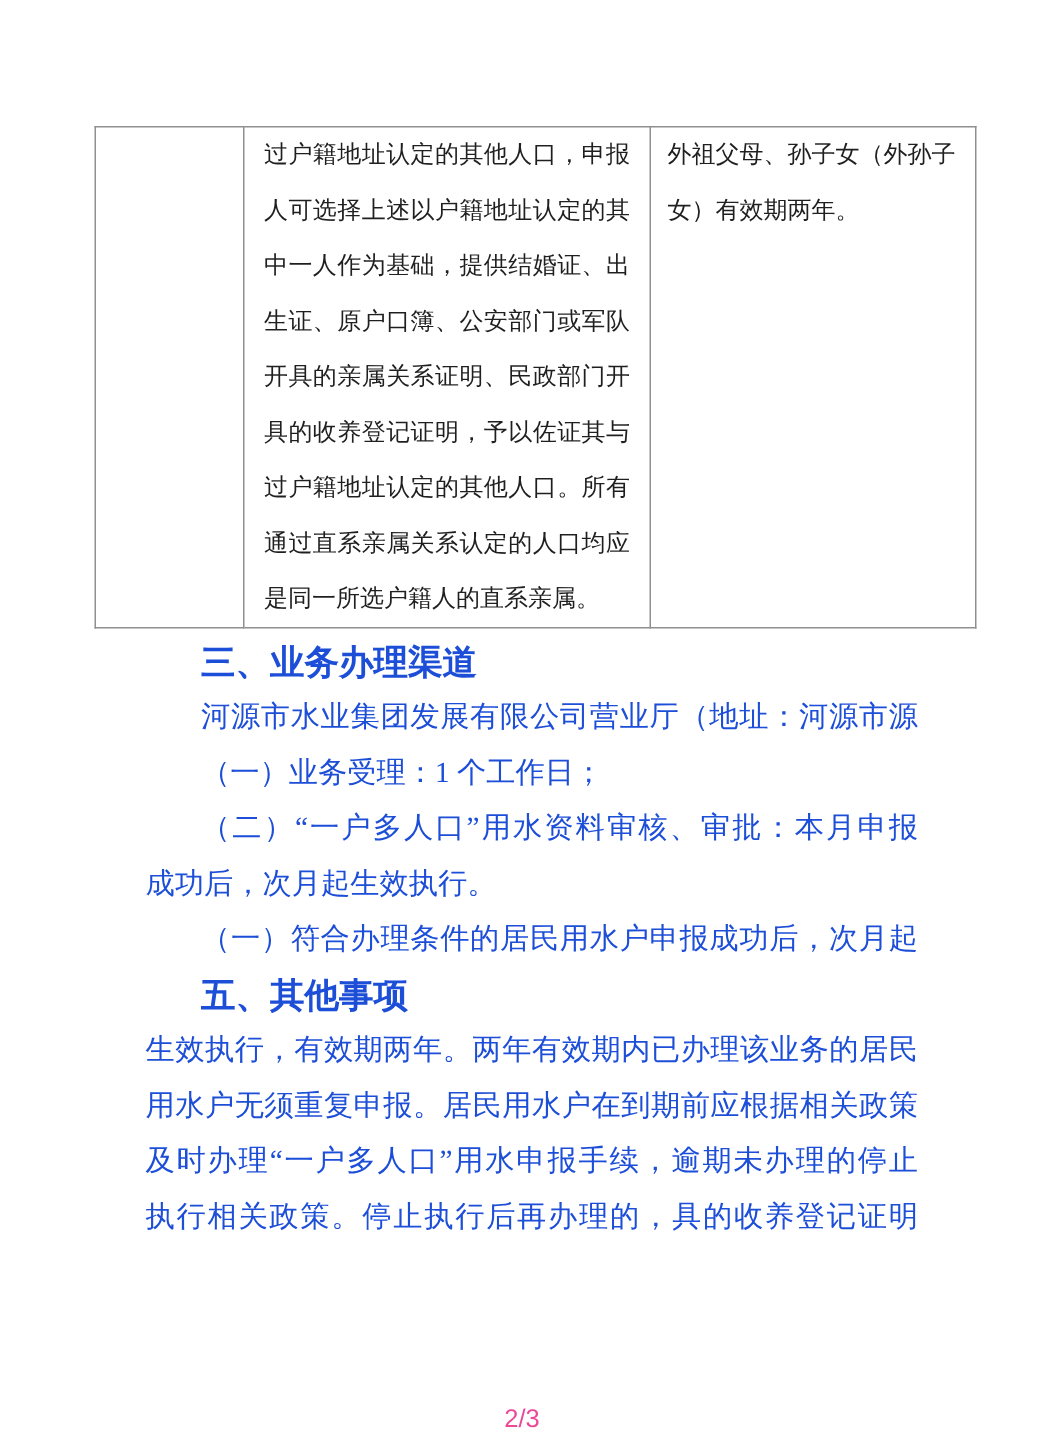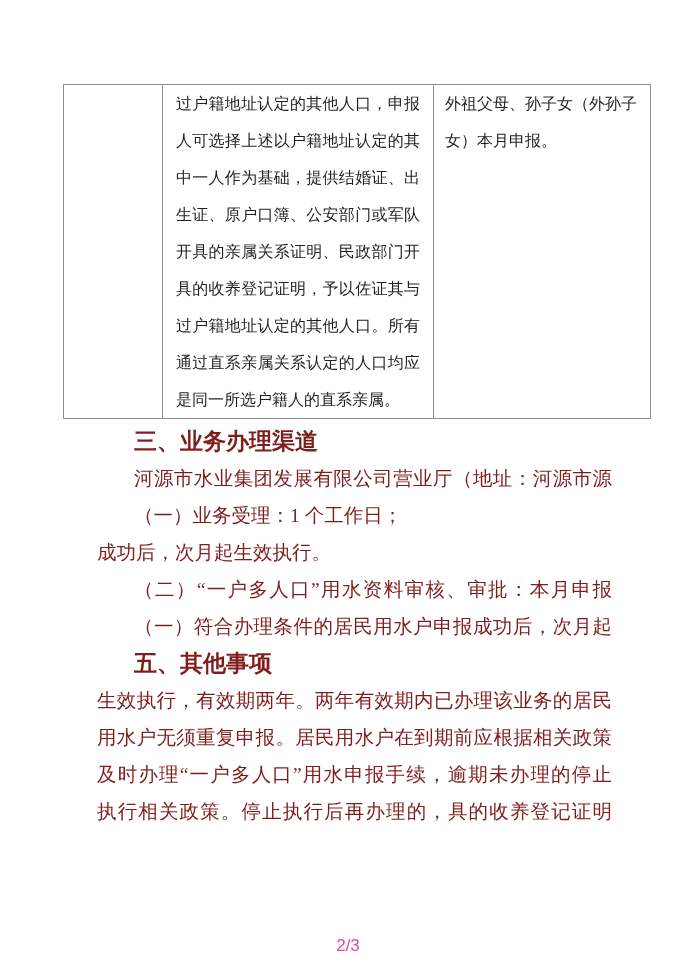--- a/index.html
+++ b/index.html
@@ -55,21 +55,21 @@
     position: absolute;
     left: 97px;
     top: 423px;
     width: 515px;
   }
   .bline {
     font-size: 19.5px;
     line-height: 37px;
     height: 37px;
     white-space: nowrap;
-    color: #7f1d1d;
+    color: #1d4ed8;
   }
   .bline.j {
     white-space: normal;
     text-align: justify;
     text-align-last: justify;
   }
   .bline.ind { text-indent: 37px; }
   .bline.h {
     font-family: "Liberation Sans", "DejaVu Sans", sans-serif;
     font-weight: bold;
@@ -106,33 +106,33 @@
           <div class="tline j">开具的亲属关系证明、民政部门开</div>
           <div class="tline j">具的收养登记证明，予以佐证其与</div>
           <div class="tline j">过户籍地址认定的其他人口。所有</div>
           <div class="tline j">通过直系亲属关系认定的人口均应</div>
           <div class="tline">是同一所选户籍人的直系亲属。</div>
         </div>
       </td>
       <td class="c3">
         <div class="cell-inner-right">
           <div class="tline">外祖父母、孙子女（外孙子</div>
-          <div class="tline">女）本月申报。</div>
+          <div class="tline">女）有效期两年。</div>
         </div>
       </td>
     </tr>
   </tbody>
     </table>
 
   <div class="body-text">
     <div class="bline h ind">三、业务办理渠道</div>
     <div class="bline ind j">河源市水业集团发展有限公司营业厅（地址：河源市源</div>
     <div class="bline ind">（一）业务受理：1 个工作日；</div>
+    <div class="bline ind j">（二）“一户多人口”用水资料审核、审批：本月申报</div>
     <div class="bline">成功后，次月起生效执行。</div>
-    <div class="bline ind j">（二）“一户多人口”用水资料审核、审批：本月申报</div>
     <div class="bline ind j">（一）符合办理条件的居民用水户申报成功后，次月起</div>
     <div class="bline h ind">五、其他事项</div>
     <div class="bline j">生效执行，有效期两年。两年有效期内已办理该业务的居民</div>
     <div class="bline j">用水户无须重复申报。居民用水户在到期前应根据相关政策</div>
     <div class="bline j">及时办理“一户多人口”用水申报手续，逾期未办理的停止</div>
     <div class="bline j">执行相关政策。停止执行后再办理的，具的收养登记证明</div>
   </div>
 
   <div class="page-number">2/3</div>
 

